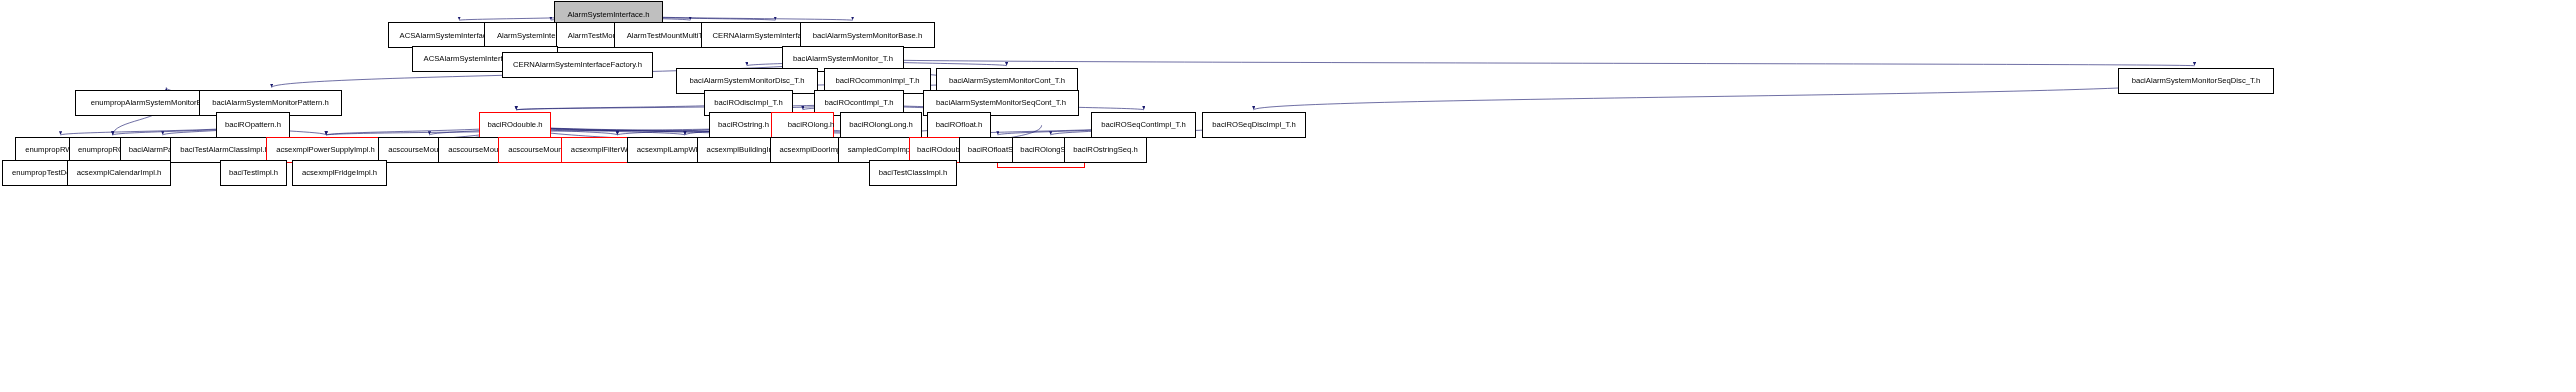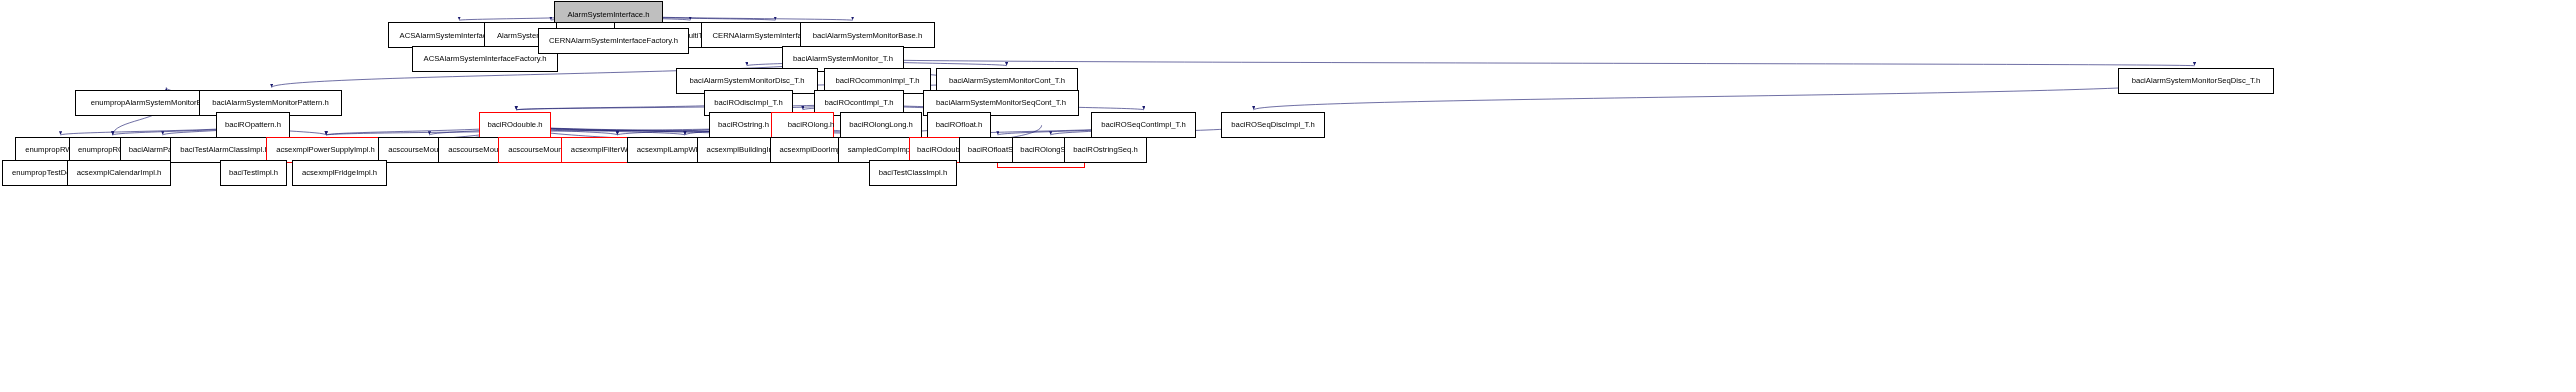--- a/index.html
+++ b/index.html
@@ -159,21 +159,21 @@
       </div>
       <div class="node" style="left: 701px; top: 22.4px; width: 146px;">
         <span>CERNAlarmSystemInterfaceProxy.h</span>
       </div>
       <div class="node" style="left: 800px; top: 22.4px; width: 135px;">
         <span>baciAlarmSystemMonitorBase.h</span>
       </div>
       <div class="node" style="left: 412px; top: 46px; width: 146px;">
         <span>ACSAlarmSystemInterfaceFactory.h</span>
       </div>
-      <div class="node" style="left: 502px; top: 28px; width: 151px; margin-left: 36px;">
+      <div class="node" style="left: 502px; top: 52px; width: 151px;">
         <span>CERNAlarmSystemInterfaceFactory.h</span>
       </div>
       <div class="node" style="left: 782px; top: 46px; width: 122px;">
         <span>baciAlarmSystemMonitor_T.h</span>
       </div>
       <div class="node" style="left: 676px; top: 68px; width: 142px;">
         <span>baciAlarmSystemMonitorDisc_T.h</span>
       </div>
       <div class="node" style="left: 824px; top: 68px; width: 107px;">
         <span>baciROcommonImpl_T.h</span>
@@ -216,21 +216,21 @@
       </div>
       <div class="node" style="left: 927px; top: 112px; width: 64px;">
         <span>baciROfloat.h</span>
       </div>
       <div class="node red" style="left: 997px; top: 112px; width: 88px; margin-top: 30px;">
         <span>baciROuLongLong.h</span>
       </div>
       <div class="node" style="left: 1091px; top: 112px; width: 105px;">
         <span>baciROSeqContImpl_T.h</span>
       </div>
-      <div class="node" style="left: 1202px; top: 112px; width: 104px; margin-left: 19px;">
+      <div class="node" style="left: 1202px; top: 112px; width: 104px;">
         <span>baciROSeqDiscImpl_T.h</span>
       </div>
       <div class="node" style="left: 15.4px; top: 137px; width: 88px;">
         <span>enumpropRWImpl.h</span>
       </div>
       <div class="node" style="left: 69px; top: 137px; width: 85px;">
         <span>enumpropROImpl.h</span>
       </div>
       <div class="node" style="left: 120px; top: 137px; width: 83px;">
         <span>baciAlarmPattern.h</span>

